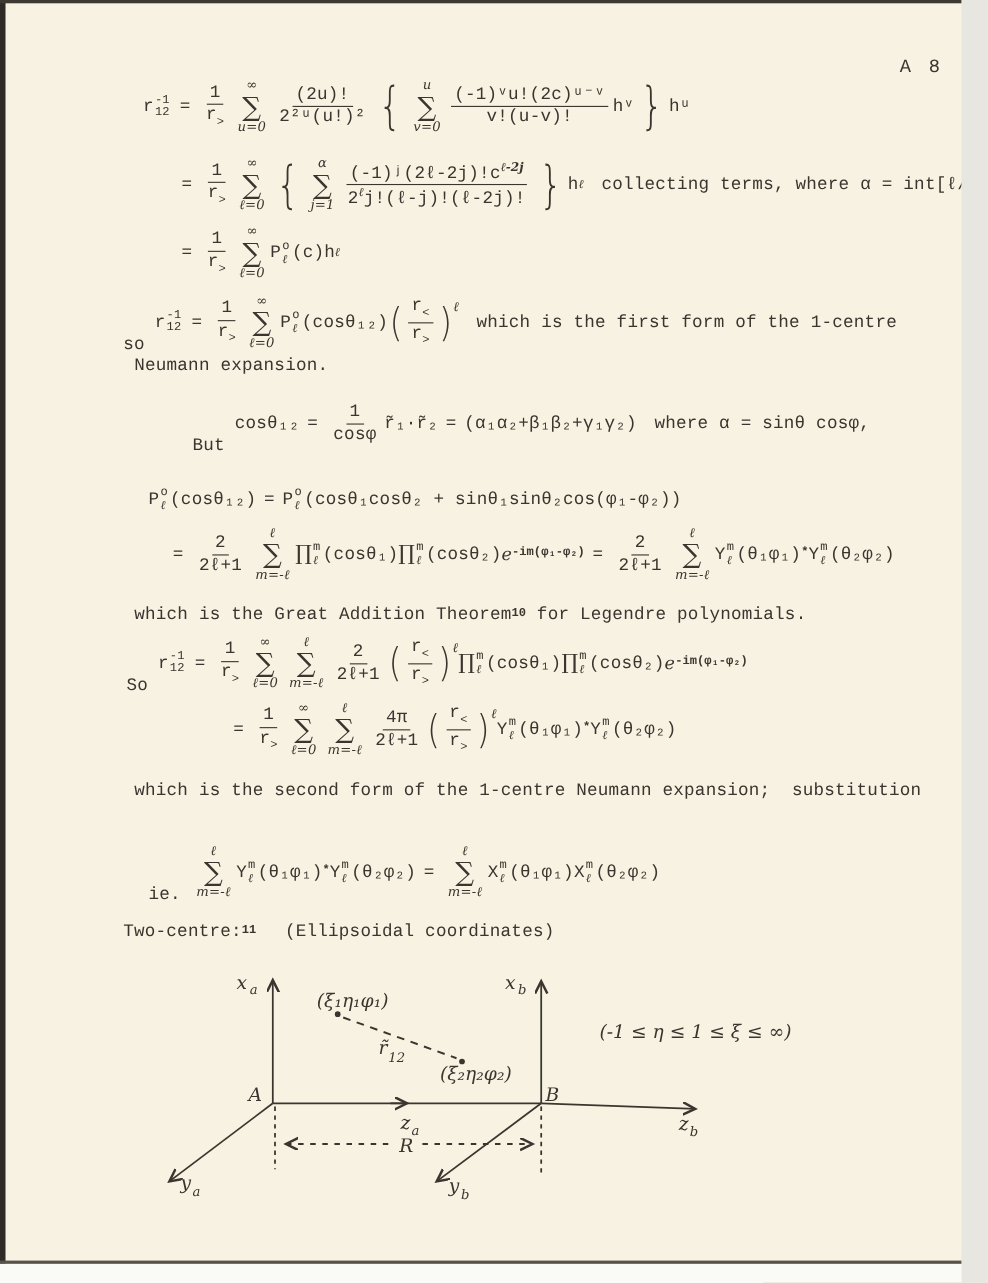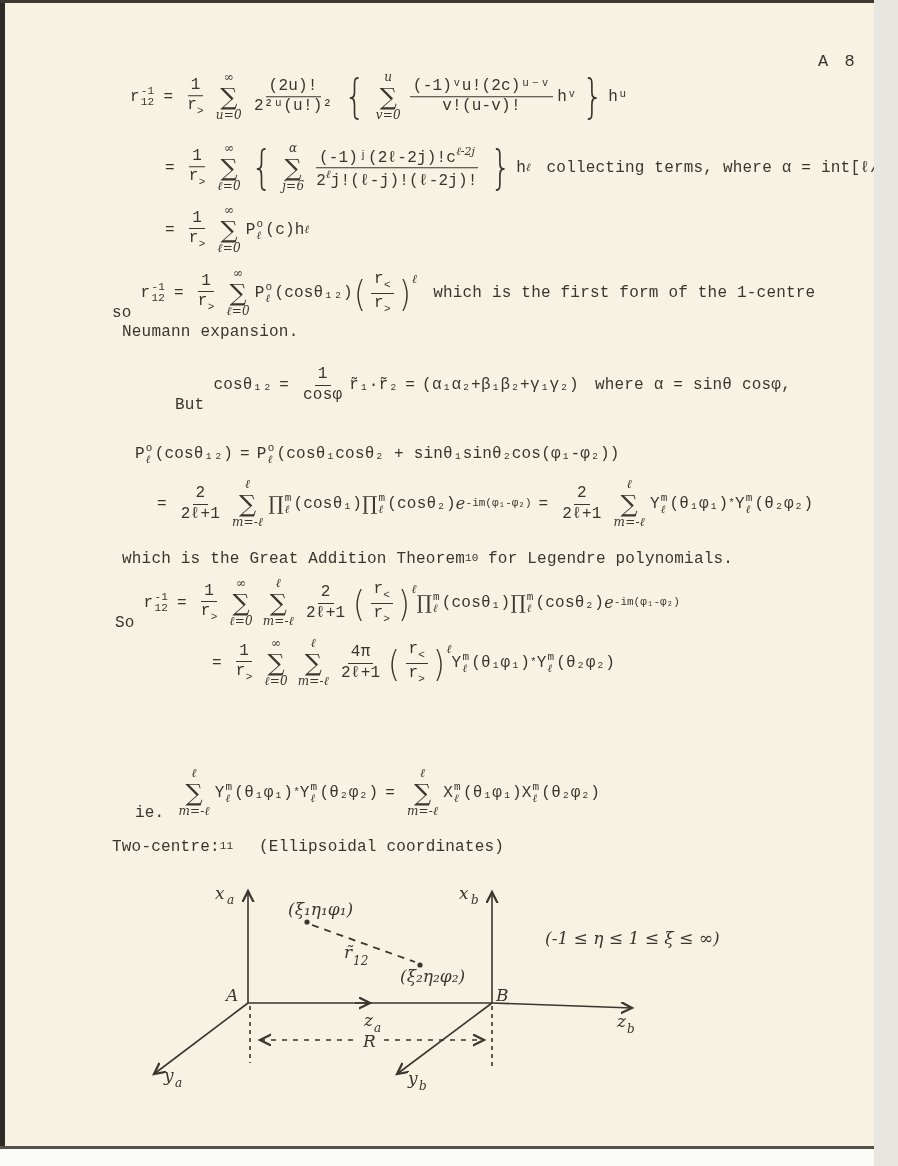--- a/index.html
+++ b/index.html
@@ -5,21 +5,21 @@
   html,body{margin:0;padding:0;background:#e8e6e0;}
   .page{position:relative;width:874px;height:1166px;background:#f7f2e2;overflow:hidden;
         color:#3a352e;font-family:"Liberation Mono","DejaVu Sans Mono",monospace;}
   .edge-left{position:absolute;left:0;top:0;width:5px;height:1150px;background:#2e2a25;}
   .edge-top{position:absolute;left:0;top:0;width:898px;height:3px;background:#3e3a33;}
   .edge-bottom-line{position:absolute;left:0;top:1146px;width:898px;height:3px;background:#57524a;}
   .edge-bottom-white{position:absolute;left:0;top:1149px;width:898px;height:17px;background:#fafaf6;}
   .line{position:absolute;display:flex;align-items:center;white-space:pre;
         transform:translateY(-50%);font-size:16px;letter-spacing:.2px;line-height:1.25;}
   .line>*{flex:none;}
-  sup{font-size:11px;letter-spacing:0;}
+  sup{font-size:11px;letter-spacing:0;font-weight:bold;}
   .vsub{font-size:11px;vertical-align:-5px;}
   .hw{font-family:"DejaVu Serif",serif;font-style:italic;}
   .eqsign{margin:0 7px;}
   .lead{margin-right:9px;margin-top:40px;}
   .note{margin-left:16px;}
   .frac{display:inline-flex;flex-direction:column;align-items:center;margin:0 4px;line-height:1.2;}
   .fn{display:block;border-bottom:1.5px solid #3a352e;padding:0 3px;text-align:center;}
   .fd{display:block;padding:0 3px;text-align:center;}
   .sum{display:inline-flex;flex-direction:column;align-items:center;line-height:1;margin:0 5px;}
   .sum .st,.sum .sb{font-size:12px;height:14px;font-family:"DejaVu Serif",serif;font-style:italic;}
@@ -87,21 +87,21 @@
     </span>
     <span class="sum">
       <span class="st">∞</span>
       <span class="sg">∑</span>
       <span class="sb">ℓ=0</span>
     </span>
     <span class="brace">{</span>
     <span class="sum">
       <span class="st">α</span>
       <span class="sg">∑</span>
-      <span class="sb">j=6</span>
+      <span class="sb">j=1</span>
     </span>
     <span class="frac">
       <span class="fn"><span>(-1)ʲ(2ℓ-2j)!c</span><sup class="hw">ℓ-2j</sup></span>
       <span class="fd"><span>2</span><sup class="hw">ℓ</sup><span>j!(ℓ-j)!(ℓ-2j)!</span></span>
     </span>
     <span class="brace">}</span>
     <span>h</span>
     <sup class="hw">ℓ</sup>
     <span class="note">collecting terms, where α = int[ℓ/2]</span>
   </div>
@@ -331,20 +331,21 @@
     <span>(θ₁φ₁)</span>
     <sup>*</sup>
     <span>Y</span>
     <span class="ss">
       <span>m</span>
       <span class="hw">ℓ</span>
     </span>
     <span>(θ₂φ₂)</span>
   </div>
 
+  <div class="line" style="left:122px;top:719px"><span>which is the second form of the 1-centre Neumann expansion;  substitution</span></div>
 
   <div class="line" style="left:135px;top:793px">
     <span class="lead">ie.</span>
     <span class="sum">
       <span class="st">ℓ</span>
       <span class="sg">∑</span>
       <span class="sb">m=-ℓ</span>
     </span>
     <span>Y</span>
     <span class="ss">

